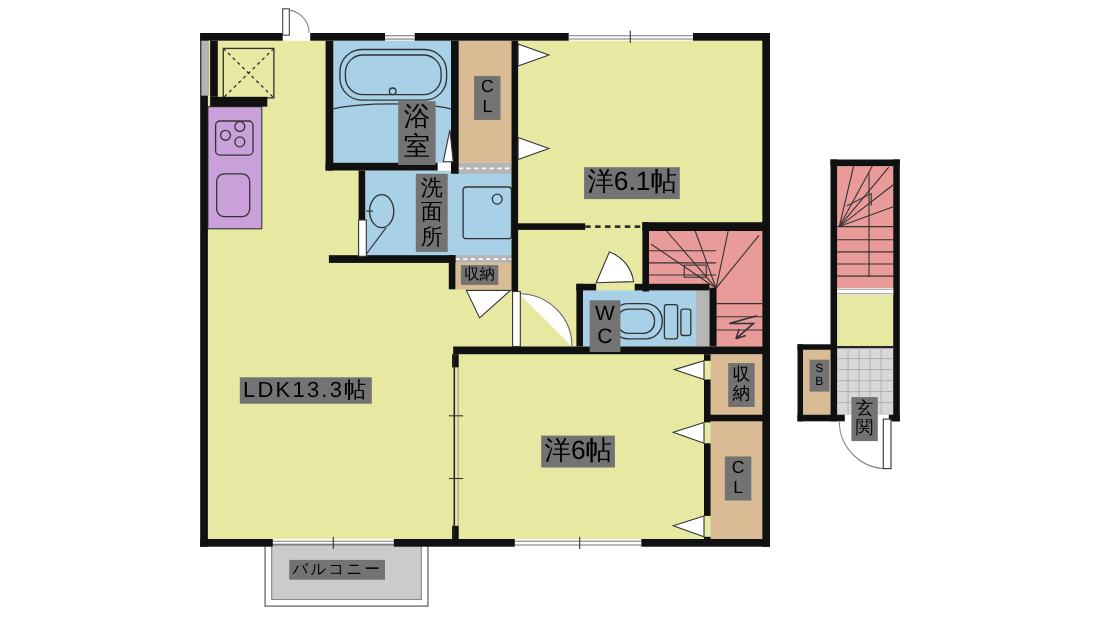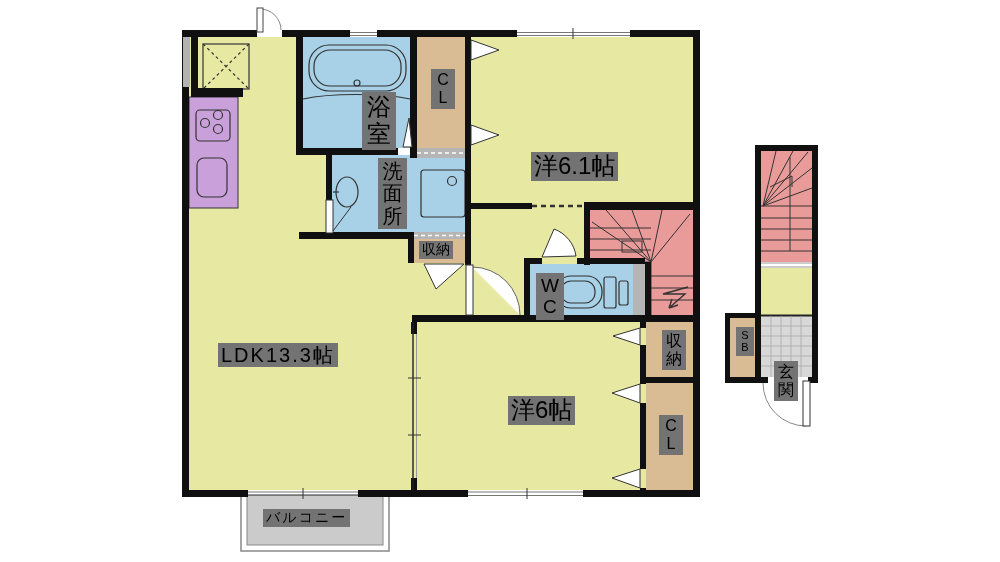--- a/index.html
+++ b/index.html
@@ -257,18 +257,18 @@
 </svg>
 
   <div class="lbl v" style="left:362px;top:92px;font-size:24px;">浴室</div>
   <div class="lbl v" style="left:378px;top:158px;font-size:20px;">洗面所</div>
   <div class="lbl v" style="left:431px;top:69px;font-size:16px;">CL</div>
   <div class="lbl" style="left:531px;top:104px;font-size:24px;margin-top:48px;">洋6.1帖</div>
   <div class="lbl" style="left:419px;top:241px;font-size:14px;">収納</div>
   <div class="lbl v" style="left:536px;top:273px;font-size:19px;">WC</div>
   <div class="lbl v" style="left:662px;top:330px;font-size:16px;">収納</div>
   <div class="lbl" style="left:218px;top:343px;font-size:20px;letter-spacing:2px;">LDK13.3帖</div>
-  <div class="lbl" style="left:492px;top:396px;font-size:24px;margin-left:16px;">洋6帖</div>
+  <div class="lbl" style="left:492px;top:396px;font-size:24px;">洋6帖</div>
   <div class="lbl v" style="left:659px;top:415px;font-size:16px;">CL</div>
   <div class="lbl v" style="left:736px;top:327px;font-size:11px;">SB</div>
   <div class="lbl v" style="left:774px;top:329px;font-size:16px;margin-top:32px;">玄関</div>
   <div class="lbl" style="left:263px;top:509px;font-size:14px;letter-spacing:2px;">バルコニー</div>
 </div>
 
 </body></html>

